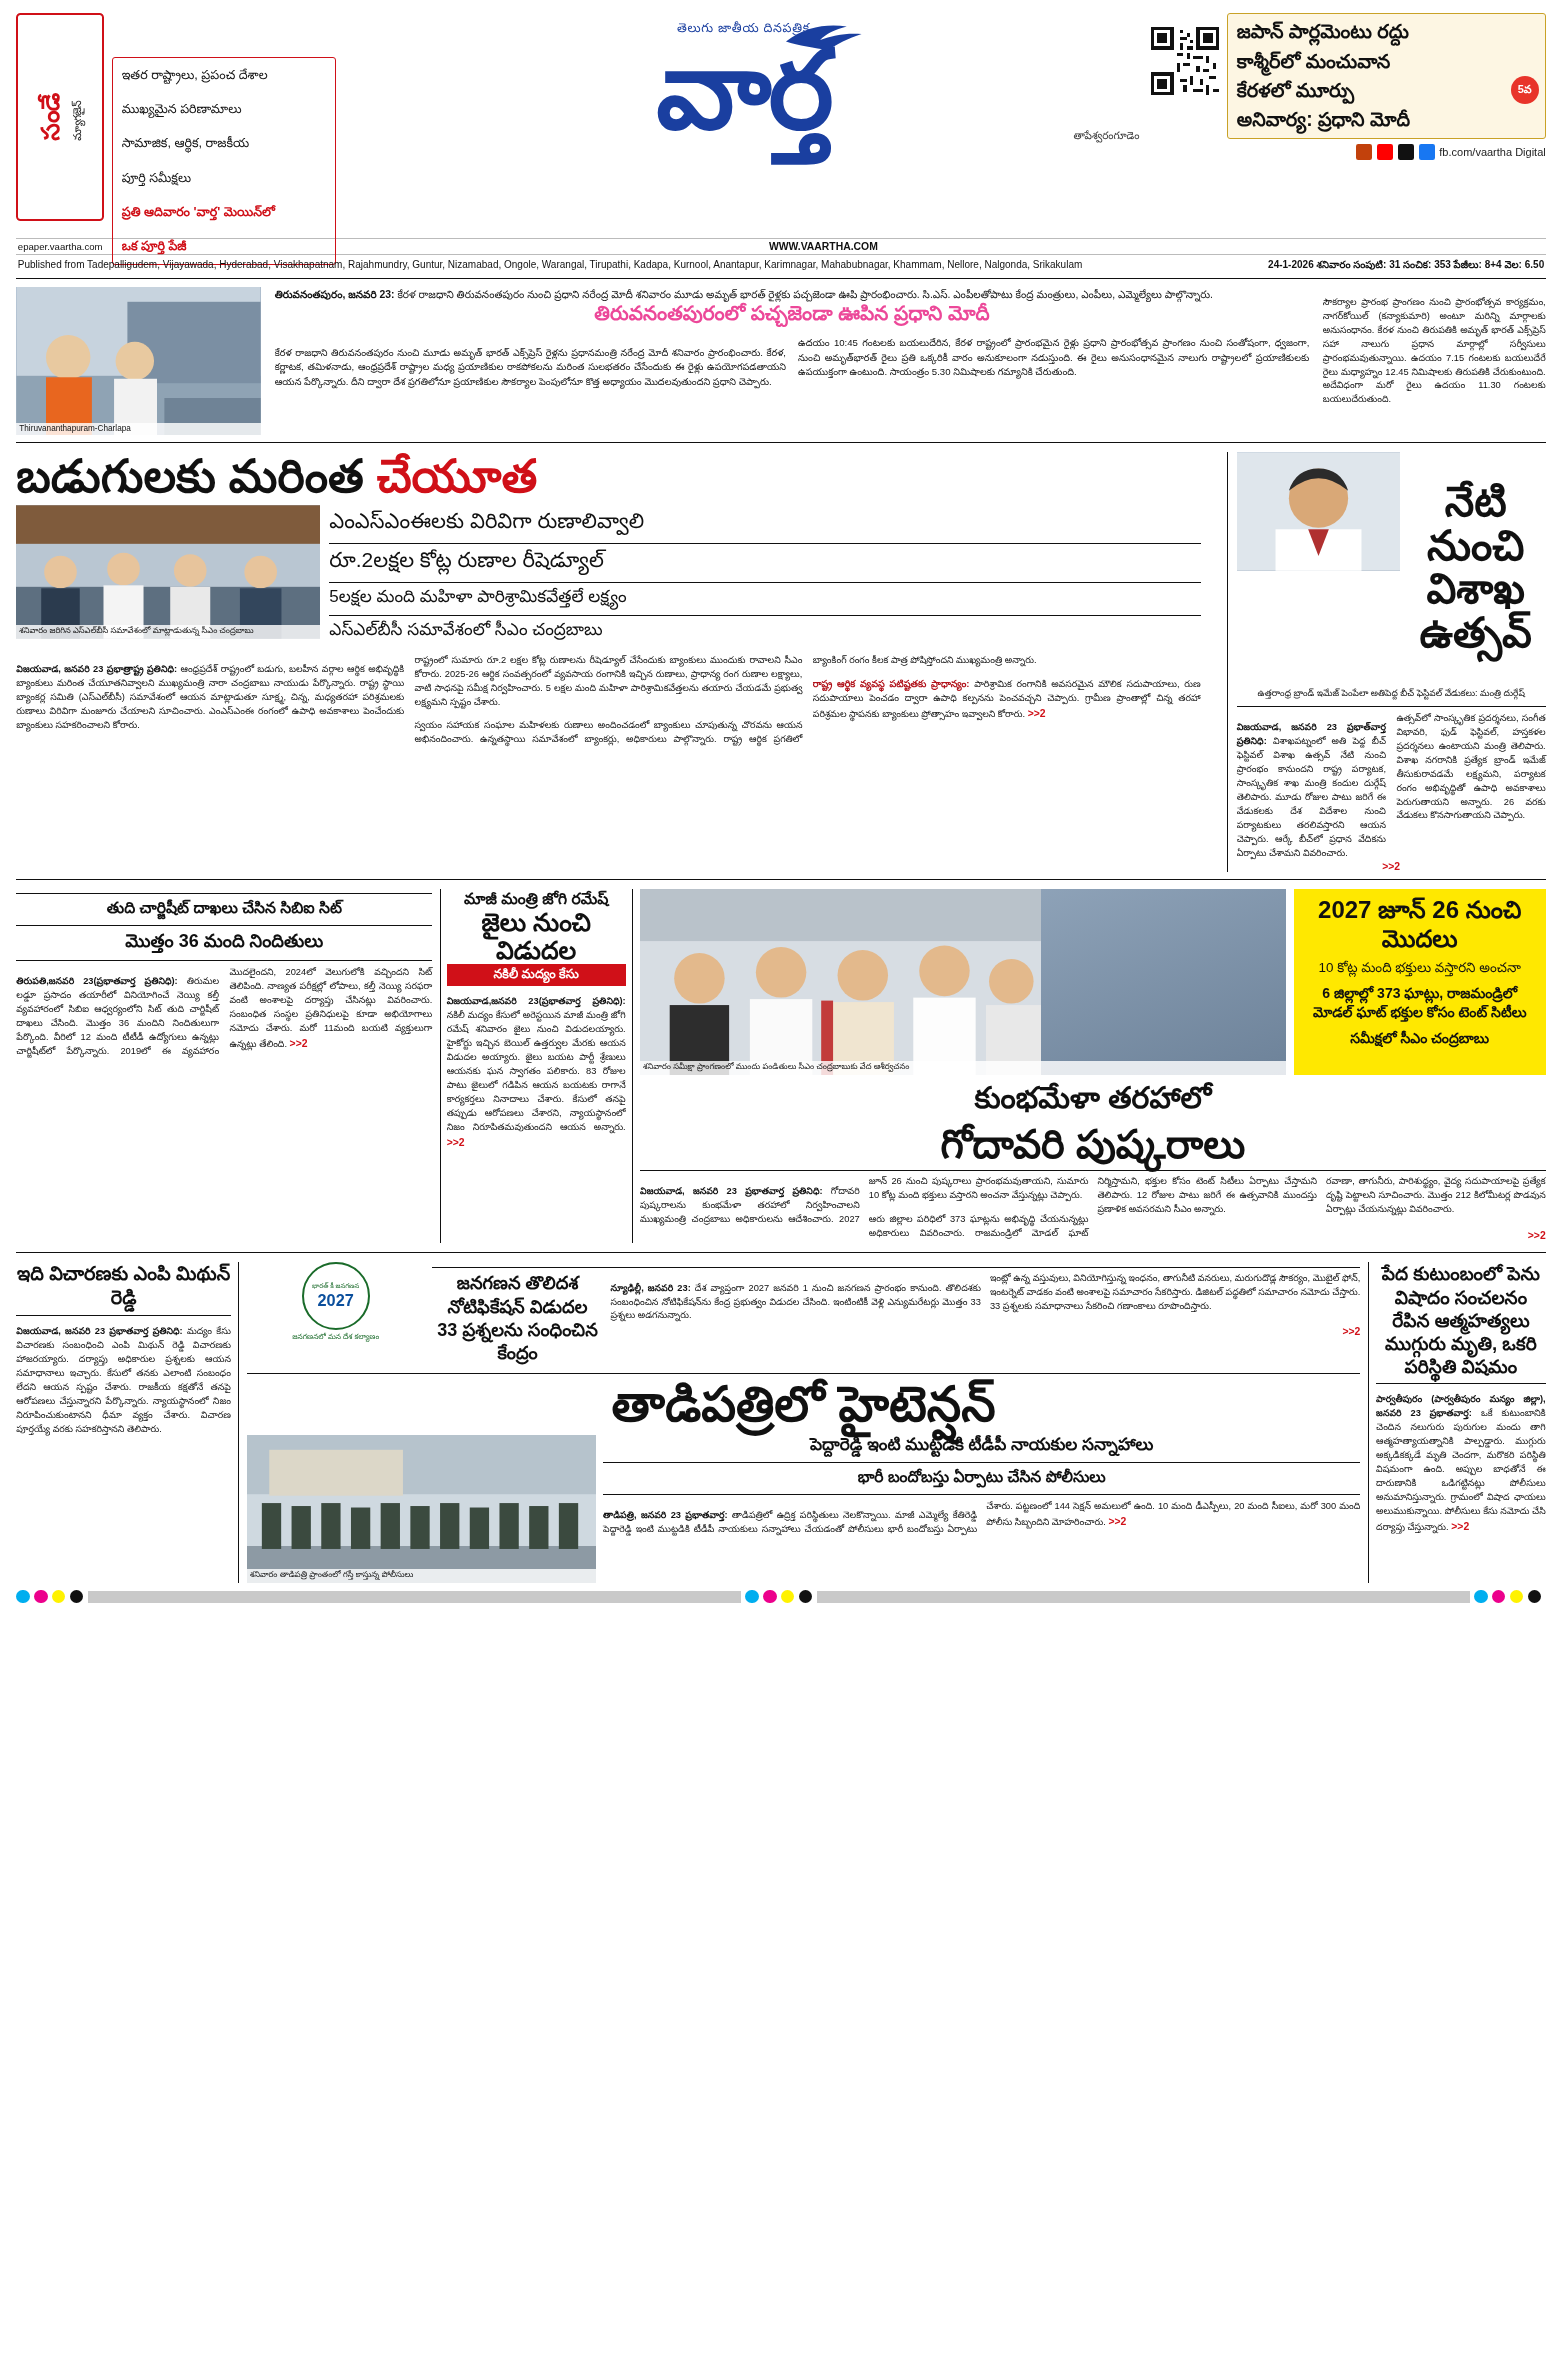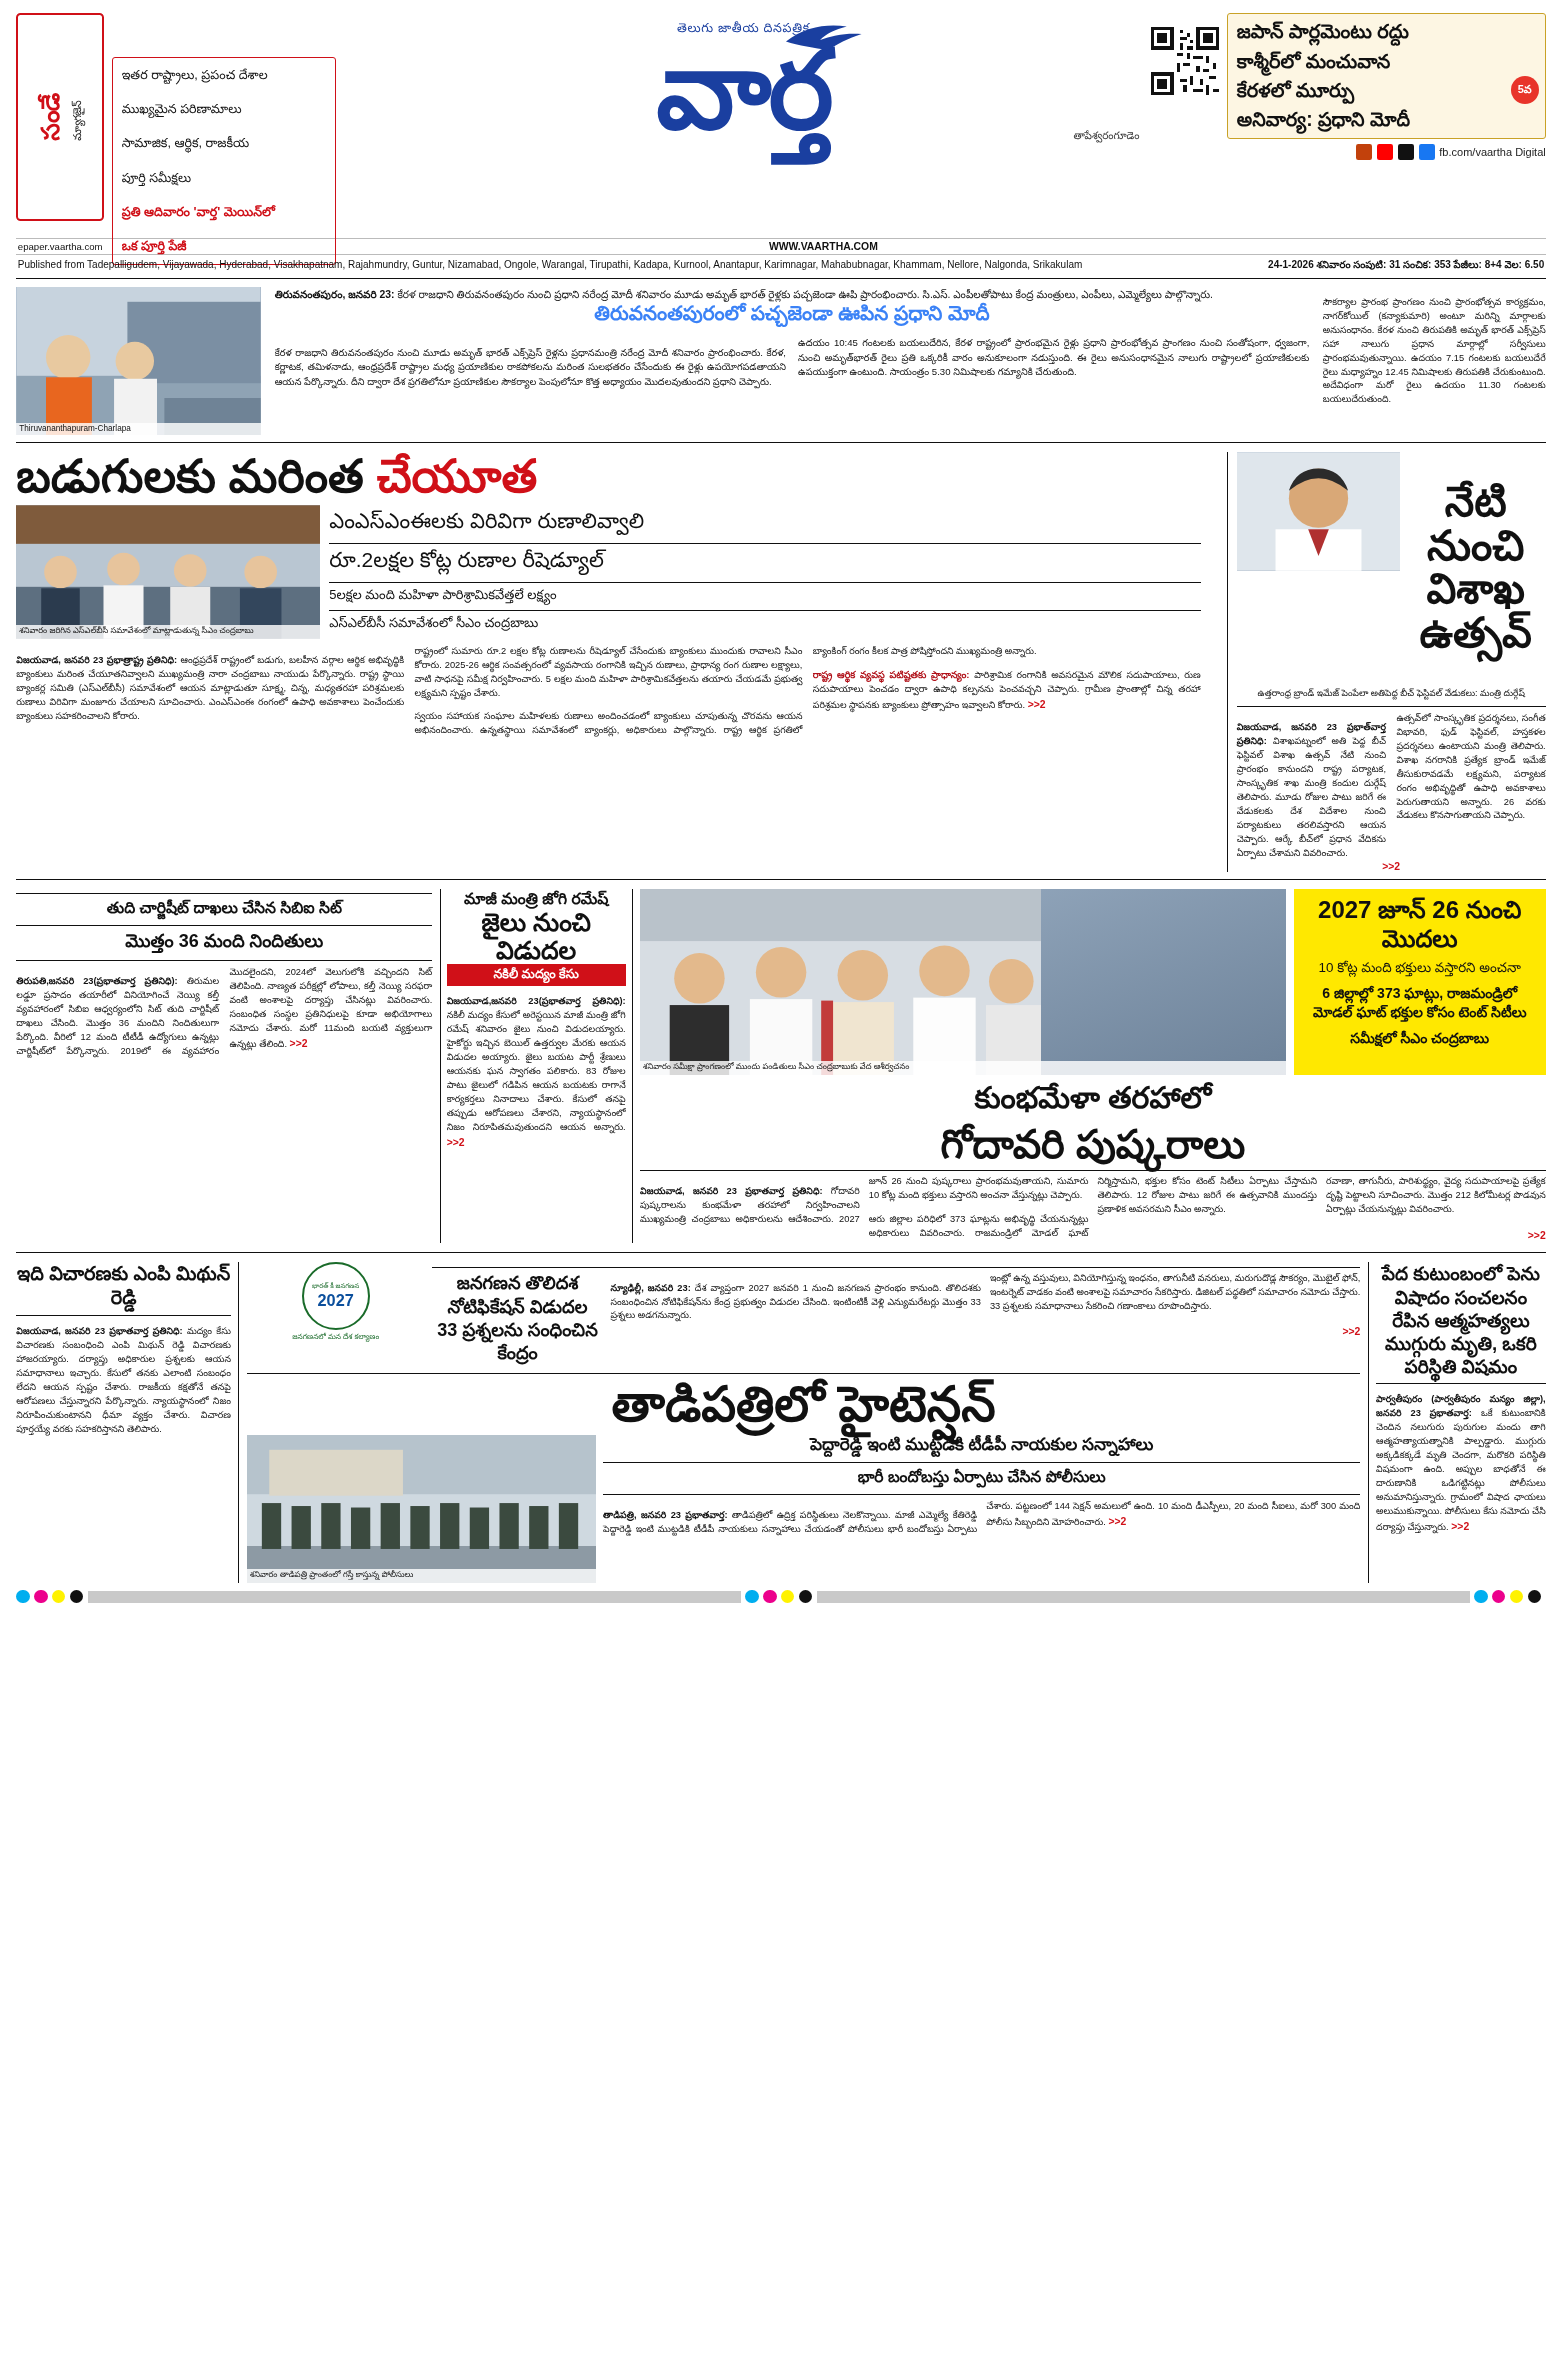--- a/index.html
+++ b/index.html
@@ -82,34 +82,34 @@
   .lead-strip { display:flex; gap:7.4px; border-bottom:1.5px solid #111; padding:7.4px 0; }
   .lead-photo { width:245px; }
   .photo {
     background:linear-gradient(160deg,#9fb3c8,#6d8299);
     position:relative; overflow:hidden;
   }
   .photo .cap { position:absolute; left:0; right:0; bottom:0; background:rgba(255,255,255,.82); font-size:8.2px; padding:1.5px 3px; color:#111; }
   .lead-mid { flex:1; text-align:center; padding:0 6px; }
   .lead-mid .kicker { font-size:10.4px; text-align:left; color:#111; line-height:1.5; }
   .lead-mid h1 { font-size:37px; margin:4.5px 0 3px; color:#1a3fa0; font-weight:bold; }
-  .lead-mid h2 { font-size:20px; margin:0 0 6px; color:#3b82f6; font-weight:bold; }
+  .lead-mid h2 { font-size:20px; margin:0 0 6px; color:#ec4899; font-weight:bold; }
   .lead-mid .body { font-size:9.6px; text-align:justify; line-height:1.5; column-count:2; column-gap:12px; }
   .lead-right { width:223px; font-size:9.3px; line-height:1.5; text-align:justify; }
 
   
   .row2 { display:flex; gap:26px; padding-top:9px; }
   .col-main { flex:1; }
   .col-right { width:319px; border-left:1.5px solid #111; padding-left:9px; }
 
   .big-head { font-size:46px; font-weight:bold; color:#111; line-height:1.05; margin:0 0 4.5px; }
   .big-head .red { color:#d01018; }
   .sub-head { font-size:21px; font-weight:normal; margin:4.5px 0; }
   .sub-head.rule { border-bottom:1.5px solid #111; padding-bottom:4.5px; }
-  .sub-head.small { font-size:13px; }
+  .sub-head.small { font-size:17px; }
 
   .lead2 { display:flex; gap:9px; align-items:flex-start; }
   .colstack { column-count:3; column-gap:10.4px; font-size:9.3px; text-align:justify; line-height:1.5; }
   .inline-sub { font-weight:bold; color:#b1121a; font-size:9.6px; }
 
   .vizag-title { font-size:42px; font-weight:bold; text-align:center; line-height:1.04; color:#111; }
   .vizag-cap { font-size:9px; text-align:center; line-height:1.45; margin:4.5px 0 6px; }
   .two-col { column-count:2; column-gap:10.4px; font-size:9.3px; text-align:justify; line-height:1.5; }
 
   .cont { color:#d01018; font-weight:bold; font-size:10.4px; }

